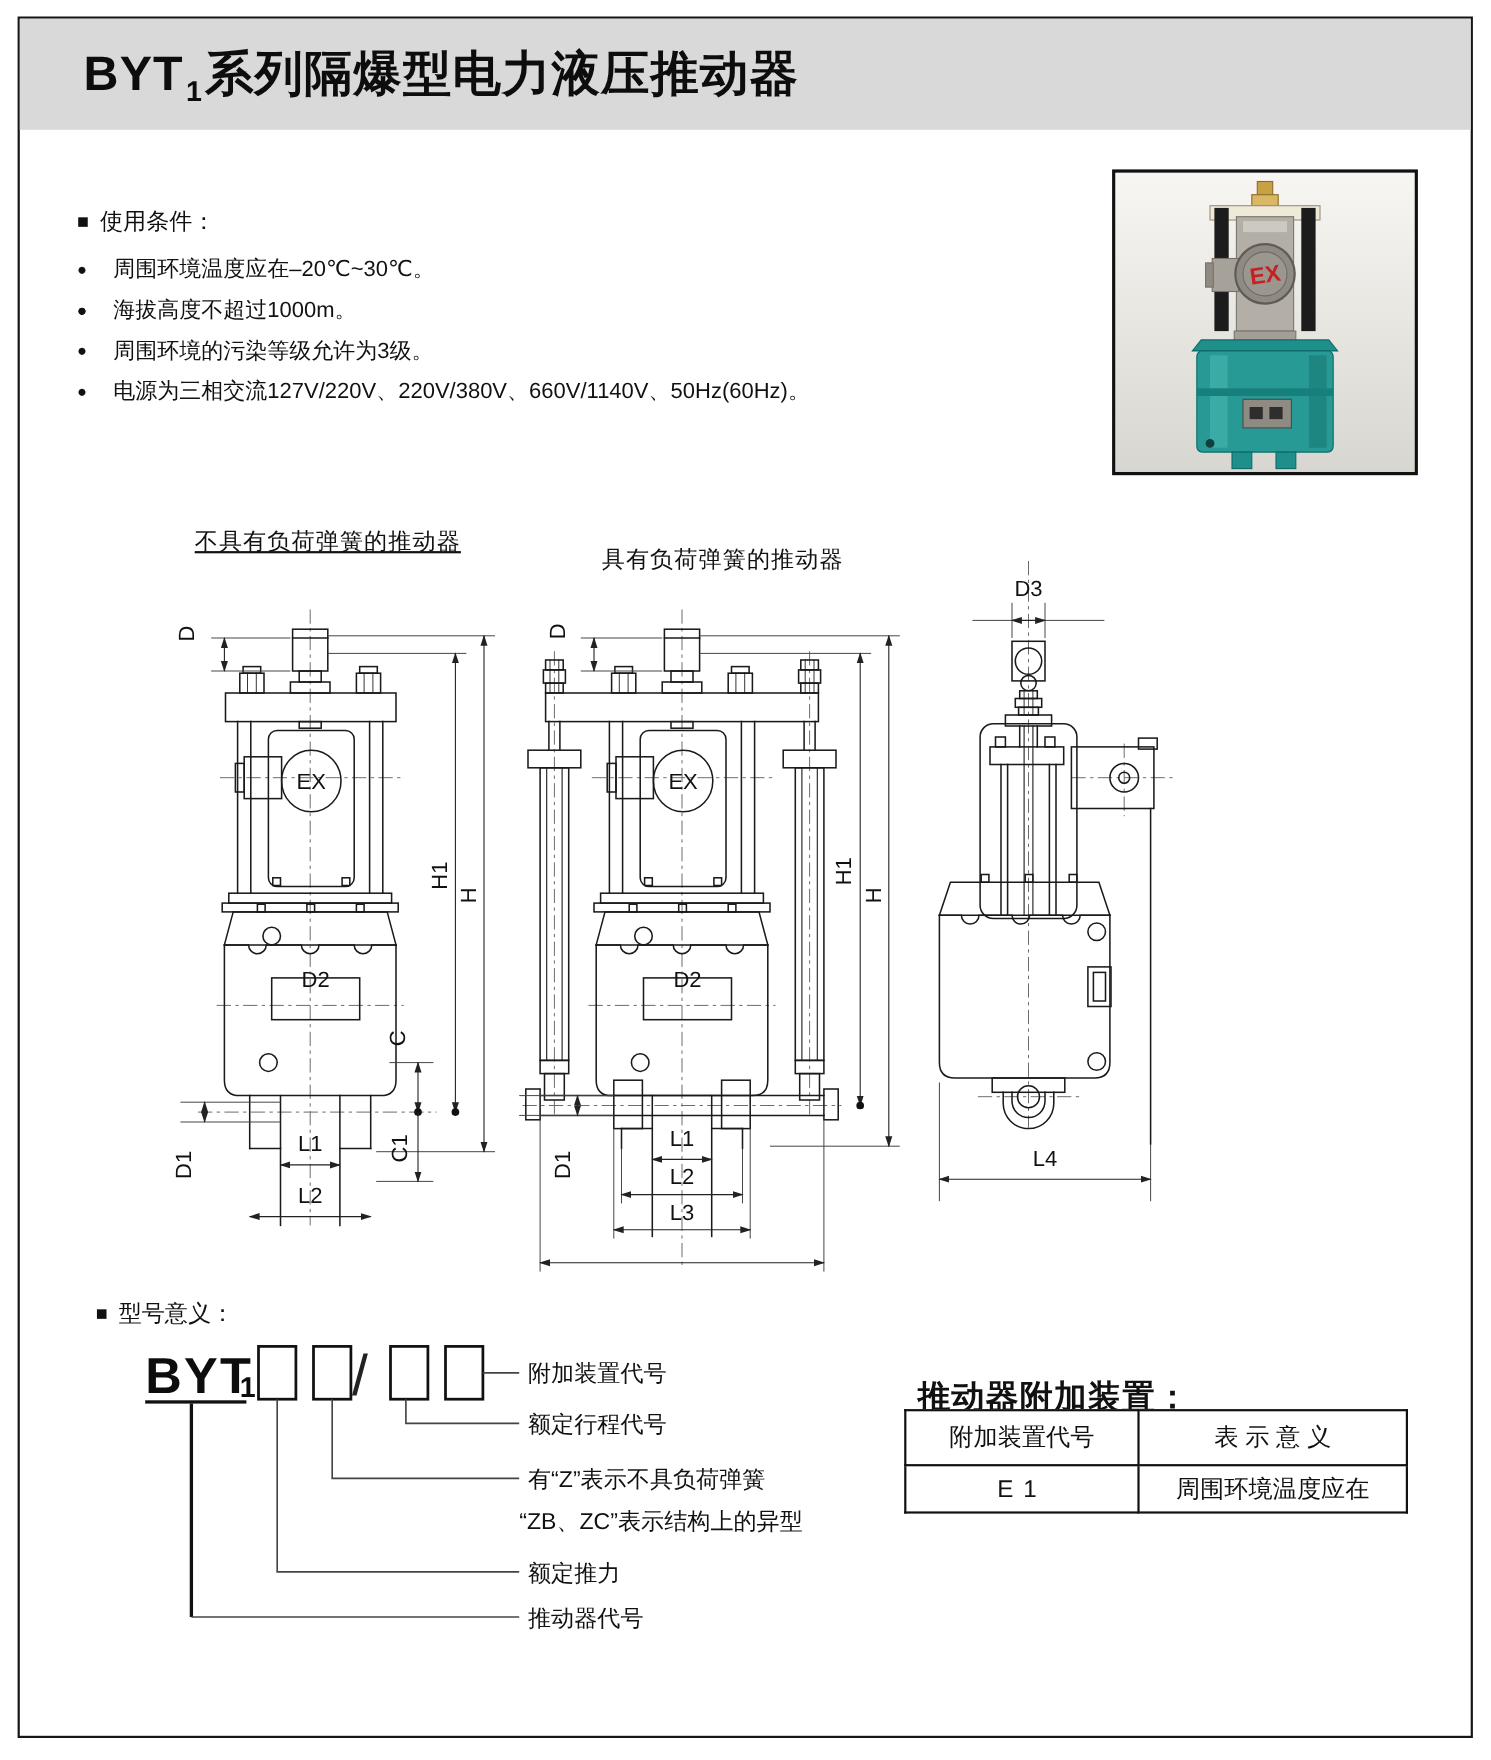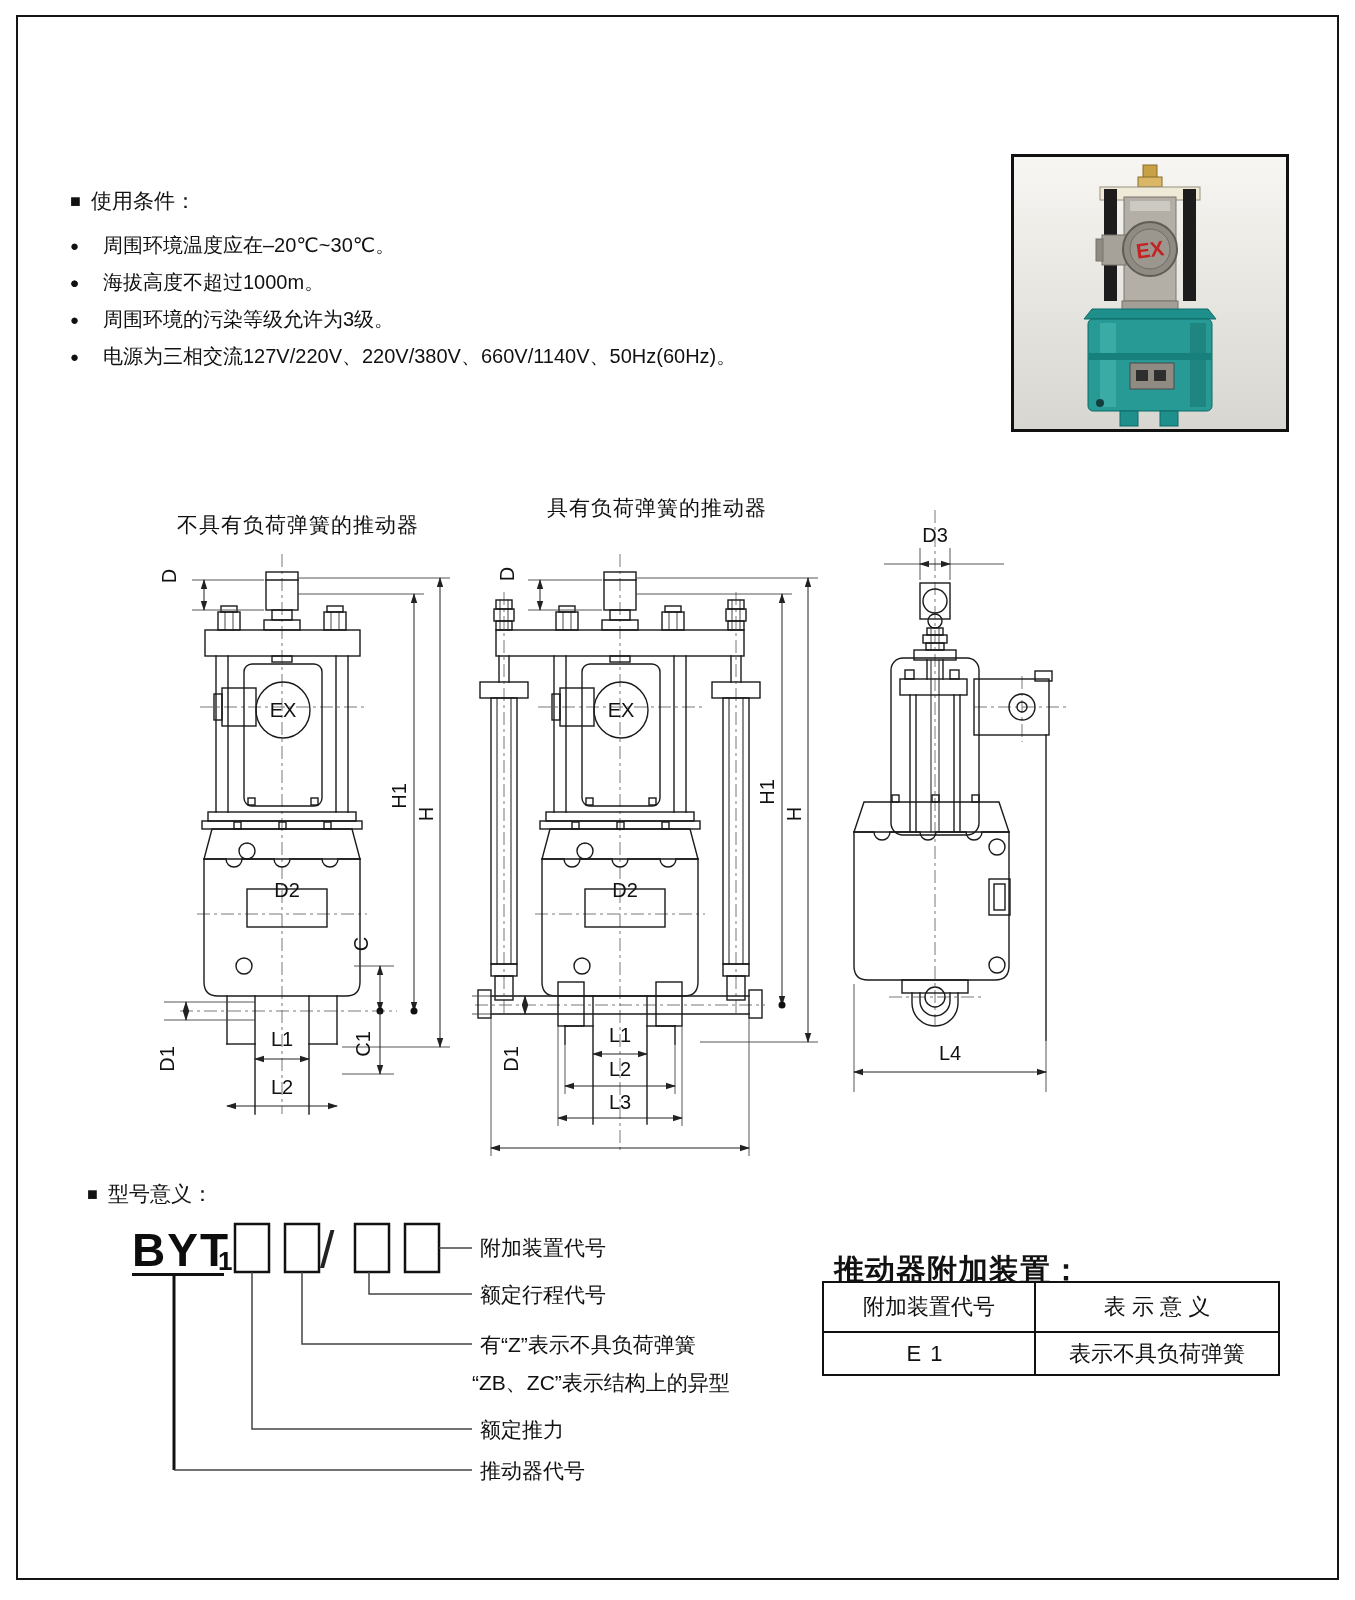--- a/index.html
+++ b/index.html
@@ -19,21 +19,21 @@
   .sec-head{font-size:21px;display:flex;align-items:center;gap:10px;margin:0 0 12px 0;font-weight:500;}
   .sq{font-size:18px;line-height:1;}
   .conds ul{margin:0;padding:0;}
   .conds li{list-style:none;position:relative;padding-left:33px;font-size:20px;line-height:37px;margin:0;}
   .blt{position:absolute;left:0;top:0;font-size:15px;}
 
   .photo{position:absolute;left:993px;top:137px;width:272px;height:272px;
     border:3px solid #111;background:linear-gradient(#f7f6f3,#d9d7d2);}
 
   .cap{position:absolute;font-size:21px;letter-spacing:1px;}
-  .cap1{left:159px;top:494px;}
+  .cap1{left:159px;top:461px;text-decoration:underline;}
   .cap2{left:529px;top:477px;}
 
   .dwg{position:absolute;}
   .dwg1{left:134px;top:497px;}
   .dwg2{left:452px;top:497px;}
   .dwg3{left:816px;top:463px;}
 
   .ol{stroke:#1a1a1a;stroke-width:1.4;fill:none;stroke-linecap:square;}
   .tl{stroke:#1a1a1a;stroke-width:1;fill:none;}
   .cl{stroke:#6a6a6a;stroke-width:0.9;fill:none;stroke-dasharray:13 4 3 4;}
@@ -75,20 +75,23 @@
     </marker>
     <linearGradient id="pbg" x1="0" y1="0" x2="0" y2="1">
       <stop offset="0" stop-color="#f7f6f2"></stop>
       <stop offset="1" stop-color="#d8d6d0"></stop>
     </linearGradient>
   </defs>
 </svg>
 
 <div class="frame">
 
+  <div class="titlebar">
+    <div class="title"><span>BYT</span><span class="sub">1</span><span>系列隔爆型电力液压推动器</span></div>
+  </div>
 
   <div class="conds">
     <div class="sec-head">
       <span class="sq">■</span>
       <span>使用条件：</span>
     </div>
     <ul>
       <li><span class="blt">●</span><span>周围环境温度应在–20℃~30℃。</span></li>
       <li><span class="blt">●</span></li>
       <li><span class="blt">●</span><span>海拔高度不超过1000m。</span></li>
@@ -427,18 +430,18 @@
   <table class="acc-table">
     <thead>
       <tr>
         <th class="col-code">附加装置代号</th>
         <th class="col-mean">表 示 意 义</th>
       </tr>
     </thead>
     <tbody>
       <tr>
         <td class="code">E1</td>
-        <td>表示不具负荷弹簧</td>
+        <td>周围环境温度应在</td>
       </tr>
     </tbody>
   </table>
 
 </div>
 
 </body></html>

